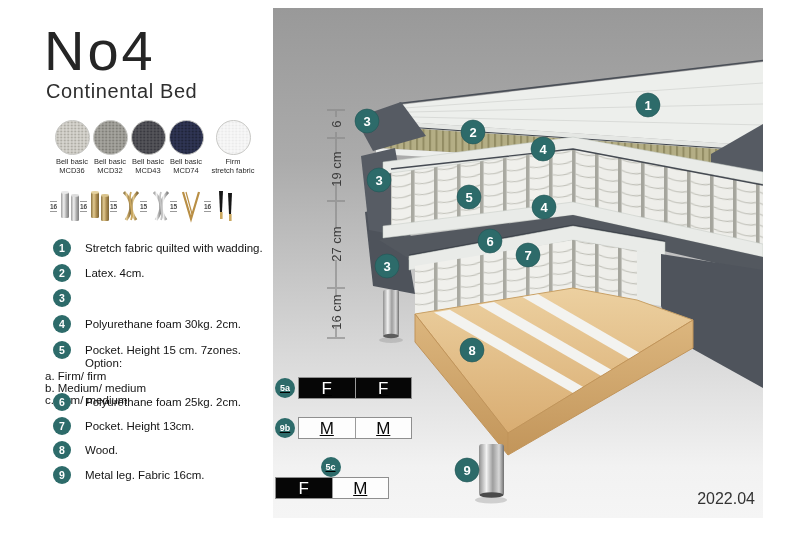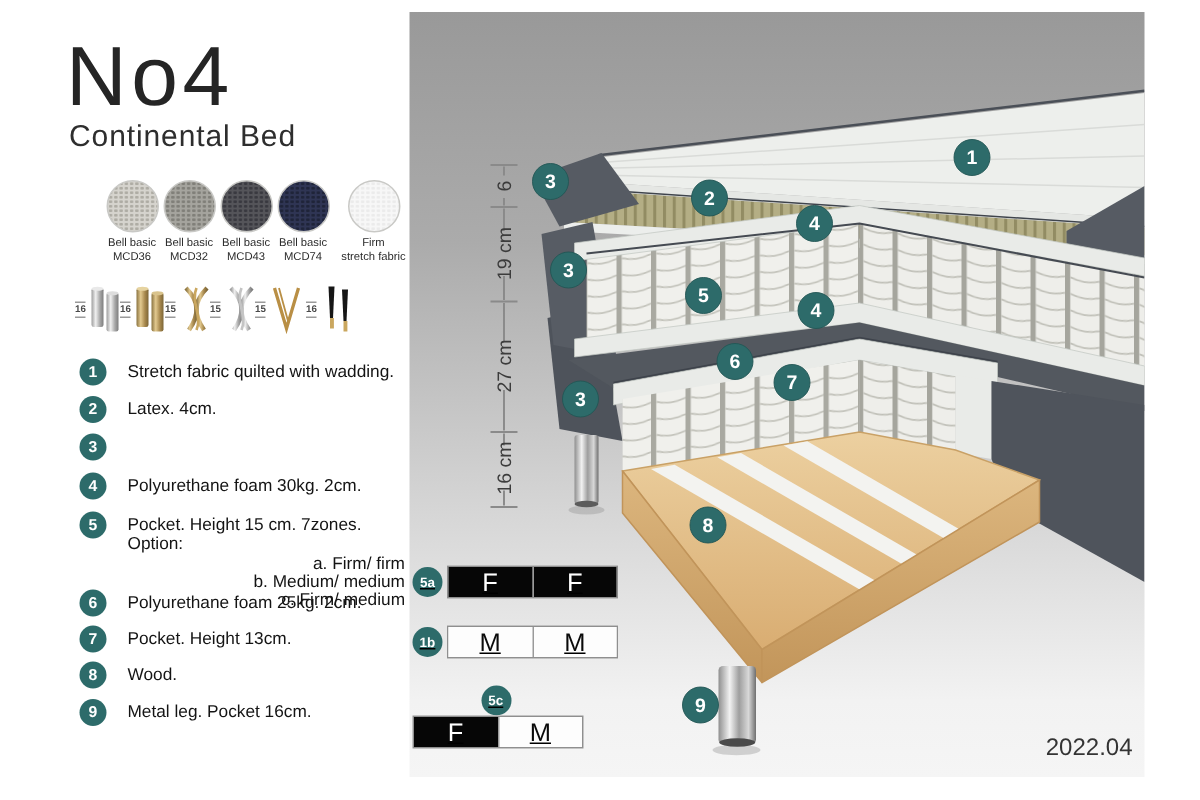--- a/index.html
+++ b/index.html
@@ -6,39 +6,39 @@
   html,body { width:800px; height:533px; background:#ffffff; overflow:hidden;
               font-family:"Liberation Sans", sans-serif; }
   #page { position:relative; width:708px; height:533px; background:#fff; }
 
   
   .title { position:absolute; left:44px; top:18px; font-size:56px; font-weight:100;
            letter-spacing:3px; color:#252525; }
   .subtitle { position:absolute; left:46px; top:80px; font-size:20px; font-weight:300;
               letter-spacing:0.6px; color:#2e2e2e; }
 
-  .swatches { position:absolute; left:16px; top:0; width:273px; height:190px; }
+  .swatches { position:absolute; left:0; top:0; width:273px; height:190px; }
   .swatch { position:absolute; width:52px; text-align:center; }
   .swatch .disc { width:35px; height:35px; border-radius:50%; margin:0 auto 3px auto;
                   border:1px solid #c9c9c6; }
   .swatch .lbl { font-size:7.5px; line-height:8.5px; color:#2b2b2b; }
 
   .legsrow { position:absolute; left:0; top:0; width:273px; }
   .legitem { position:absolute; top:186px; height:40px; display:flex; align-items:center; }
   .legnum { display:flex; flex-direction:column; align-items:center; margin-right:1px; }
   .legnum .dash { width:7px; height:1px; background:#9a9a9a; }
   .legnum .n { font-size:6.5px; font-weight:bold; color:#4a4a4a; padding:1px 0; }
 
   .parts { position:absolute; left:45px; top:238px; width:225px; height:260px; }
   .part { position:absolute; left:0; width:100%; }
   .part .num { position:absolute; left:8px; top:0; width:18px; height:18px; border-radius:50%;
                background:#2d6b6a; color:#fff; font-size:10.5px; font-weight:bold;
                display:flex; align-items:center; justify-content:center; }
   .part .txt { margin-left:40px; font-size:11.5px; line-height:13px; color:#141414; padding-top:3px; }
-  .part .sub { margin-left:48px; font-size:11.5px; line-height:12px; color:#141414;text-align:right; }
+  .part .sub { font-size:11.5px; line-height:12px; color:#141414; }
 
   
   .panel { position:absolute; left:273px; top:8px; width:490px; height:510px;
            background:linear-gradient(180deg,#999999 0%, #ababab 30%, #d9d9d9 68%, #f2f2f2 90%, #f5f5f5 100%); }
   .panel svg.bed { position:absolute; left:0; top:0; }
 
   .firmness { position:absolute; left:0; top:0; width:160px; }
   .firmrow { position:absolute; left:0; display:flex; align-items:center;text-decoration:underline; }
   .firmbadge { width:20px; height:20px; border-radius:50%; background:#2d6b6a; color:#fff;
                font-size:9px; font-weight:bold; display:flex; align-items:center; justify-content:center;
@@ -227,21 +227,21 @@
       <div class="part" style="top: 179px;">
         <div class="num">7</div>
         <div class="txt">Pocket. Height 13cm.</div>
       </div>
       <div class="part" style="top: 203px;">
         <div class="num">8</div>
         <div class="txt">Wood.</div>
       </div>
       <div class="part" style="top: 228px;">
         <div class="num">9</div>
-        <div class="txt">Metal leg. Pocket 16cm.</div>
+        <div class="txt">Metal leg. Fabric 16cm.</div>
       </div>
     </div>
 
   <div class="panel">
     <svg class="bed" width="490" height="510" viewBox="0 0 490 510">
       <defs>
         <pattern id="sprL" width="23" height="11" patternUnits="userSpaceOnUse" patternTransform="skewY(-8)">
           <rect width="23" height="11" fill="#f0f0ec"></rect>
           <rect width="3.5" height="11" fill="#a9a9a1"></rect>
           <path d="M3.5,8 Q13,11.5 23,8" stroke="#c3c3bb" fill="none" stroke-width="1.2"></path>
@@ -400,21 +400,21 @@
 
     <div class="firmness">
         <div class="firmrow" style="top: 369px; left: 2px;">
           <div class="firmbadge">5a</div>
           <div class="firmbox">
             <div class="firmcell dark">F</div>
             <div class="firmcell dark">F</div>
           </div>
         </div>
         <div class="firmrow" style="top: 409px; left: 2px;">
-          <div class="firmbadge">1b</div>
+          <div class="firmbadge">9b</div>
           <div class="firmbox">
             <div class="firmcell light">M</div>
             <div class="firmcell light">M</div>
           </div>
         </div>
         <div class="firmrow" style="top: 449px; left: 2px; flex-direction: column;">
           <div class="firmbadge">5c</div>
           <div class="firmbox">
             <div class="firmcell dark">F</div>
             <div class="firmcell light">M</div>

